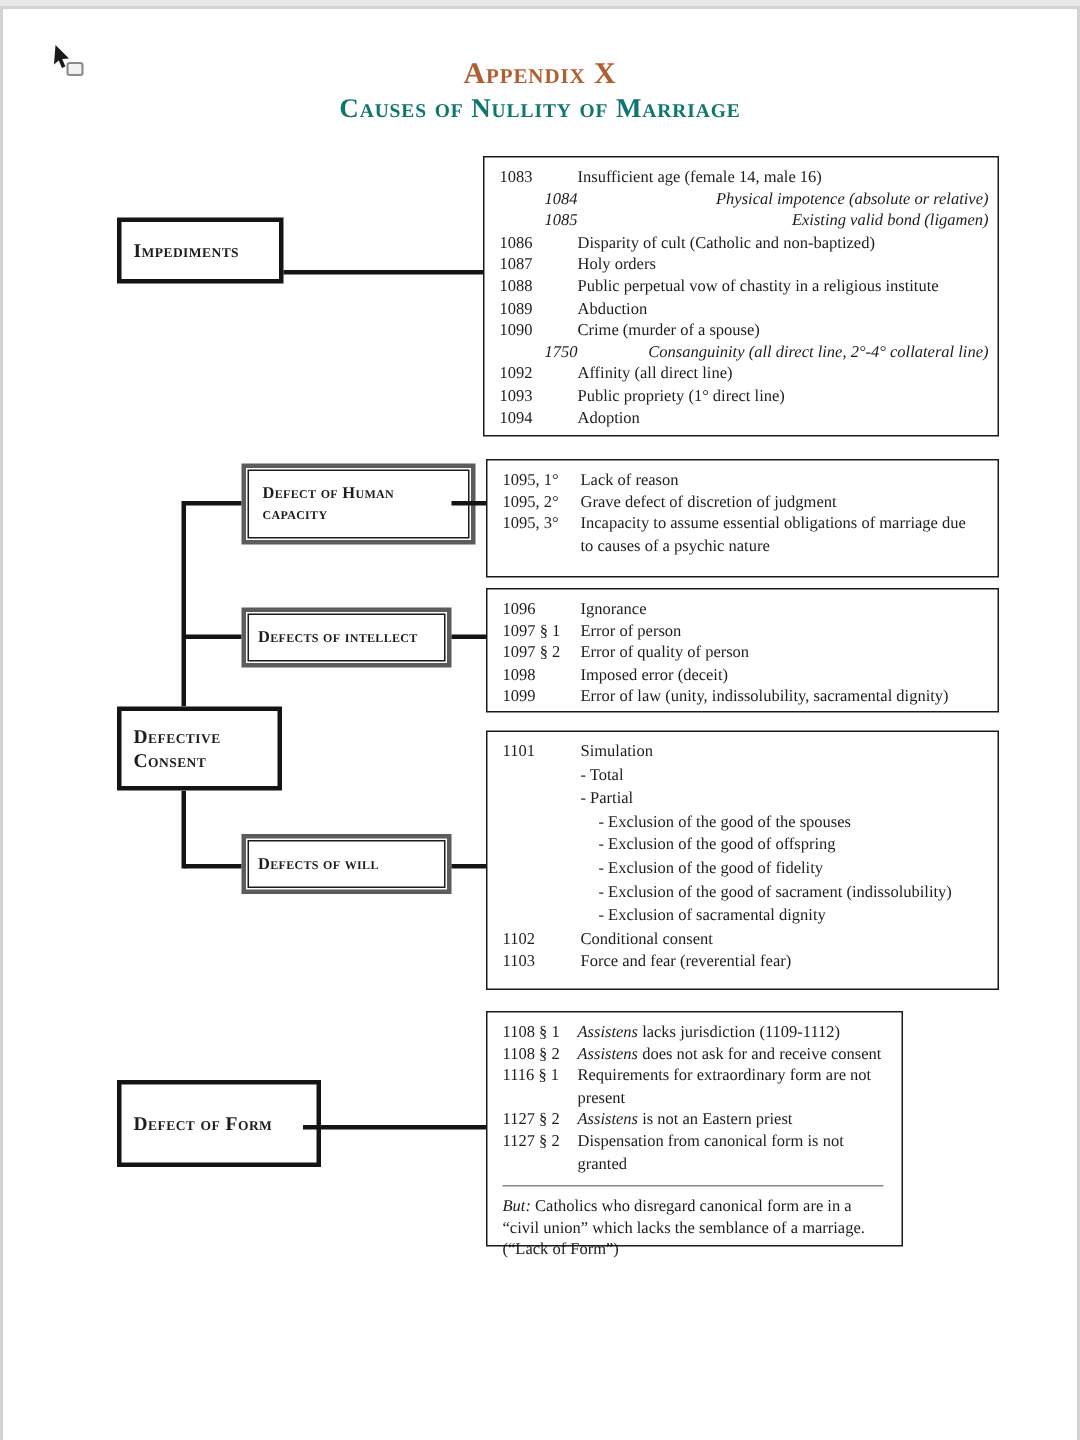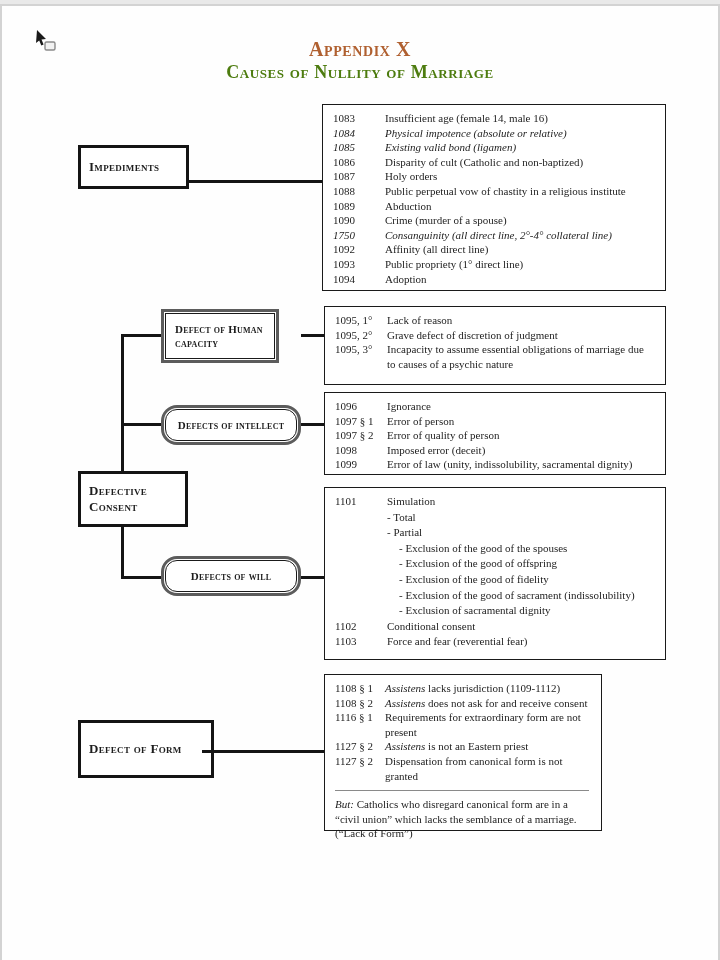--- a/index.html
+++ b/index.html
@@ -15,59 +15,59 @@
   #title1 { top:32px; font-size:20px; }
   #title2 { top:56px; font-size:18px; }
 
   .list-box {
     position:absolute; border:1.5px solid #1a1a1a; background:#fff;
     box-sizing:border-box; font-size:11px; padding:6px 6px 0 10px;
   }
   .row { display:flex; line-height:14.6px; }
   .num { flex:0 0 52px; }
   .txt { flex:1 1 auto; }
-  .it  { font-style:italic; }
+  .it  { font-style:italic;text-align:right; }
   .list-will .row { line-height:15.6px; }
   .list-form .num { flex-basis:50px; }
 
   .label-box {
     position:absolute; border:3px solid #141414; background:#fff;
     box-sizing:border-box; display:flex; align-items:center;
     font-variant:small-caps; font-weight:bold; font-size:13px;
     line-height:1.25; padding:2px 6px 2px 8px; letter-spacing:0.3px;
   }
   .sub-box {
     position:absolute; border:1.5px solid #1a1a1a; outline:3px solid #5c5c5c;
     outline-offset:1px; background:#fff; box-sizing:border-box;
     display:flex; align-items:center; font-variant:small-caps; font-weight:bold;
     font-size:11px; line-height:1.3; letter-spacing:0.2px; padding:2px 6px;
   }
   .sub-box.left   { justify-content:flex-start; padding-left:9px; }
-  .sub-box.center { justify-content:center; text-align:center;border-radius:12px; }
+  .sub-box.center { text-align:center; }
 
   .conn-h { position:absolute; height:3px; background:#141414; }
   .conn-v { position:absolute; width:3px;  background:#141414; }
 
   .divider { border-top:1px solid #8a8a8a; margin:7px 6px 6px 0; }
   .note { font-size:11px; line-height:14.5px; padding-right:4px; }
 
   #cursor { position:absolute; left:28px; top:22px; }
 </style>
 </head>
 <body>
 
 <div id="page">
 
   <svg id="cursor" width="30" height="28" viewBox="0 0 30 28">
     <path d="M7,2 L16,11 L11.5,11.4 L13.6,16.4 L11.3,17.4 L9.2,12.4 L6,15 Z" fill="#1a1a1a"></path>
     <rect x="15" y="14" width="10" height="8" rx="1.5" fill="#f2f2f2" stroke="#8a8a8a" stroke-width="1.4"></rect>
   </svg>
 
   <div id="title1" class="title-line" style="color: rgb(176, 96, 48);">Appendix X</div>
-  <div id="title2" class="title-line" style="color: #4d7c0f;">Causes of Nullity of Marriage</div>
+  <div id="title2" class="title-line" style="color: #0f766e;">Causes of Nullity of Marriage</div>
 
   <div class="label-box" style="left:76px; top:139px; width:111px; height:44px;">
     <span>Impediments</span>
   </div>
   <div class="conn-h" style="left:187px; top:174px; width:133px;"></div>
   <div class="list-box list-imp" style="left:320px; top:98px; width:344px; height:187px;">
       <div class="row">
         <span class="num">1083</span>
         <span class="txt">Insufficient age (female 14, male 16)</span>
       </div>
@@ -118,21 +118,21 @@
     </div>
 
   <div class="conn-v" style="left:119px; top:328px; height:137px;"></div>
   <div class="conn-v" style="left:119px; top:521px; height:52px;"></div>
 
   <div class="label-box" style="left:76px; top:465px; width:110px; height:56px;">
     <span>Defective Consent</span>
   </div>
 
   <div class="conn-h" style="left:121px; top:328px; width:38px;"></div>
-  <div class="sub-box left" style="left:163px; top:307px; width:110px; height:46px;font-family:Liberation Serif, serif;">
+  <div class="sub-box left" style="left:163px; top:307px; width:148px; height:46px;font-family:Liberation Serif, serif;">
     <span>Defect of Human capacity</span>
   </div>
   <div class="conn-h" style="left:299px; top:328px; width:23px;"></div>
   <div class="list-box list-cap" style="left:322px; top:300px; width:342px; height:79px;">
       <div class="row">
         <span class="num">1095, 1°</span>
         <span class="txt">Lack of reason</span>
       </div>
       <div class="row">
         <span class="num">1095, 2°</span>

